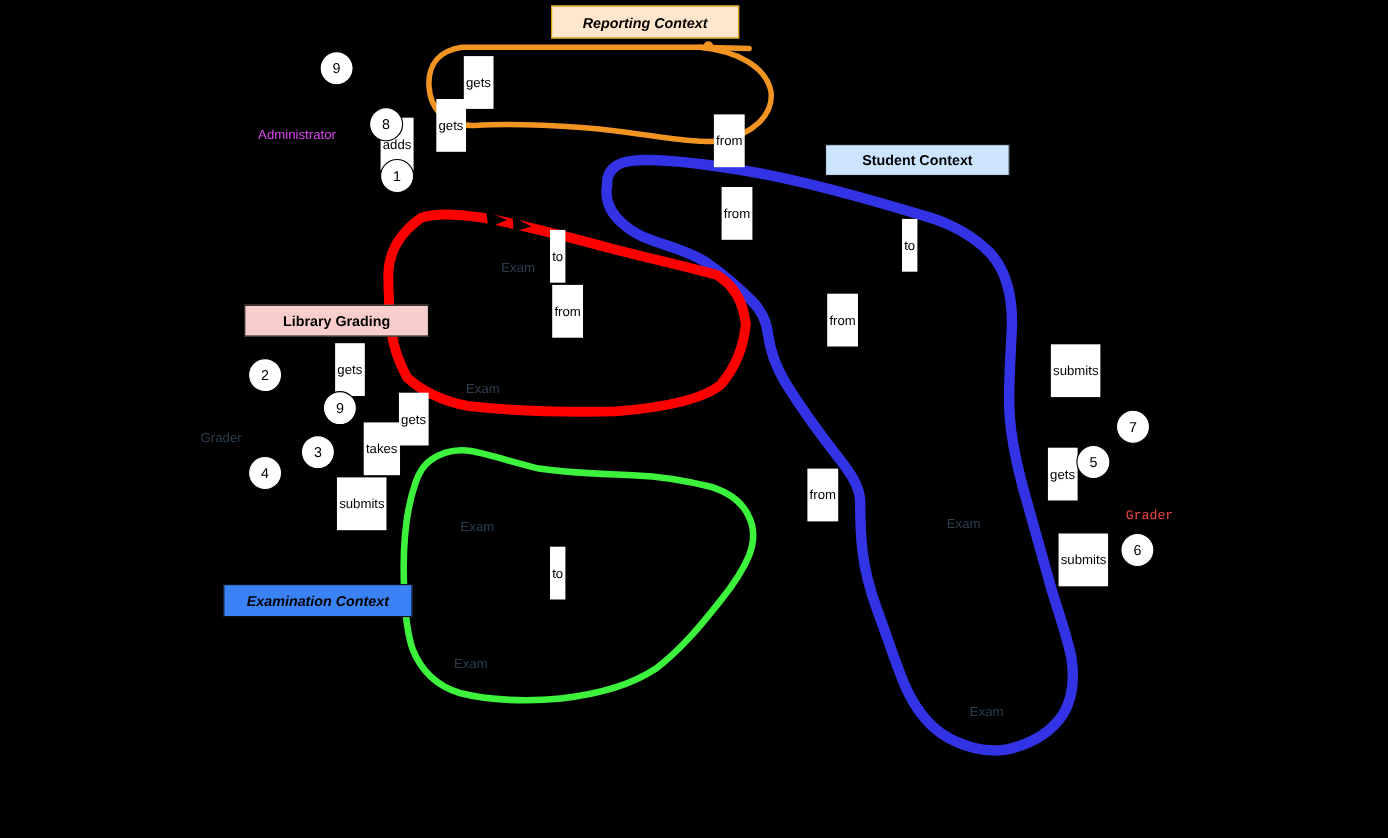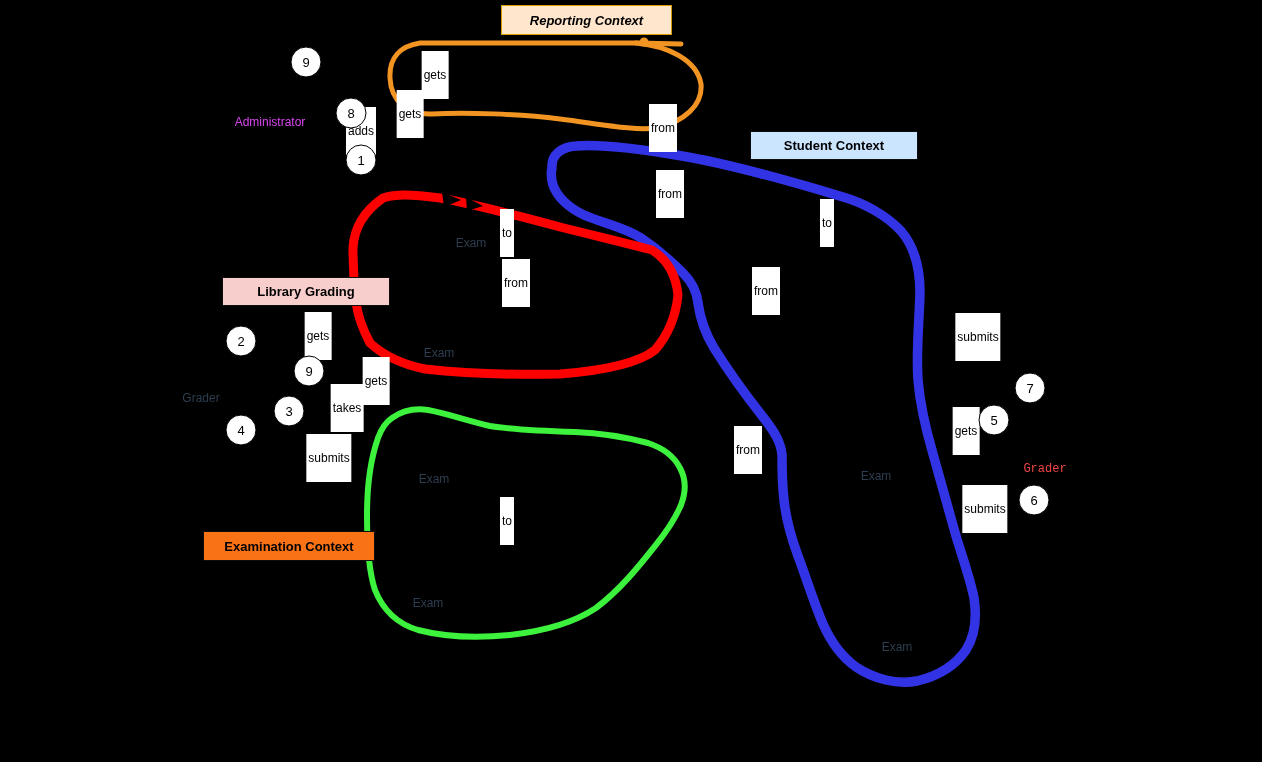--- a/index.html
+++ b/index.html
@@ -79,21 +79,21 @@
       <div class="entity" style="left: 876px; top: 476px; color: rgb(45, 62, 80);">Exam</div>
       <div class="entity" style="left: 897px; top: 647px; color: rgb(45, 62, 80);">Exam</div>
       <div class="actor" style="left: 270px; top: 122px; color: #d946ef;">Administrator</div>
       <div class="actor" style="left: 201px; top: 398px; color: rgb(45, 62, 80);">Grader</div>
       <div class="actor" style="left: 1045px; top: 469px; color: #ef4444; font-family: Liberation Mono, monospace;">Grader</div>
     </div>
 
   <div class="ctx-box" style="left: 501px; top: 5px; width: 171px; height: 30px; background: rgb(255, 230, 204); border-color: rgb(215, 155, 0); font-style: italic;">Reporting Context</div>
   <div class="ctx-box" style="left: 750px; top: 131px; width: 168px; height: 29px; background: rgb(204, 229, 255); border-color: rgb(13, 13, 13);">Student Context</div>
   <div class="ctx-box" style="left: 222px; top: 277px; width: 168px; height: 29px; background: rgb(248, 206, 204); border-color: rgb(13, 13, 13);">Library Grading</div>
-  <div class="ctx-box" style="left: 203px; top: 531px; width: 172px; height: 30px; background: #f97316; border-color: rgb(13, 13, 13);">Examination Context</div>
+  <div class="ctx-box" style="left: 203px; top: 531px; width: 172px; height: 30px; background: #3b82f6; border-color: rgb(13, 13, 13); font-style: italic;">Examination Context</div>
 
   <div class="layer steps">
       <div class="step" style="left: 306px; top: 62px;">9</div>
       <div class="step" style="left: 351px; top: 113px;">8</div>
       <div class="step" style="left: 361px; top: 160px;">1</div>
       <div class="step" style="left: 241px; top: 341px;">2</div>
       <div class="step" style="left: 309px; top: 371px;">9</div>
       <div class="step" style="left: 289px; top: 411px;">3</div>
       <div class="step" style="left: 241px; top: 430px;">4</div>
       <div class="step" style="left: 1030px; top: 388px;">7</div>

